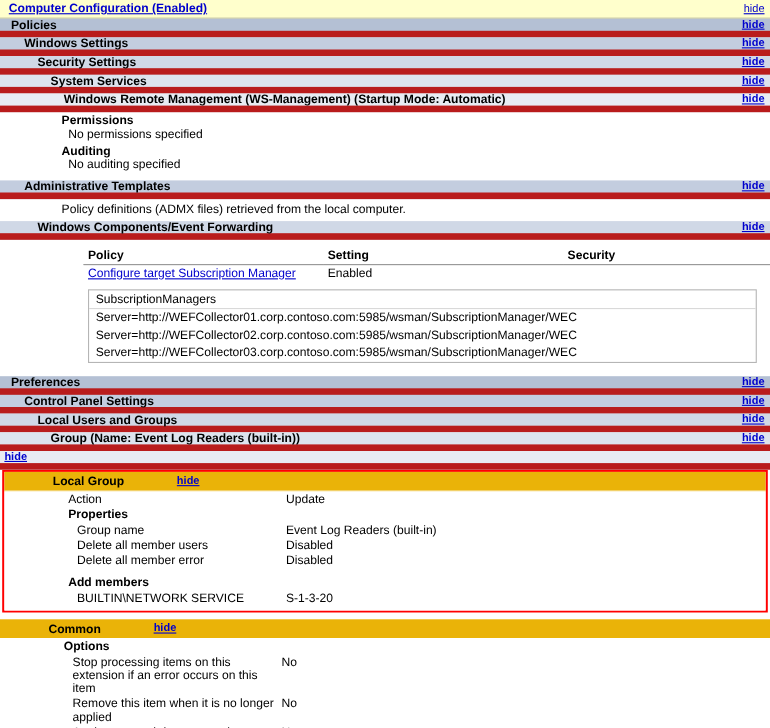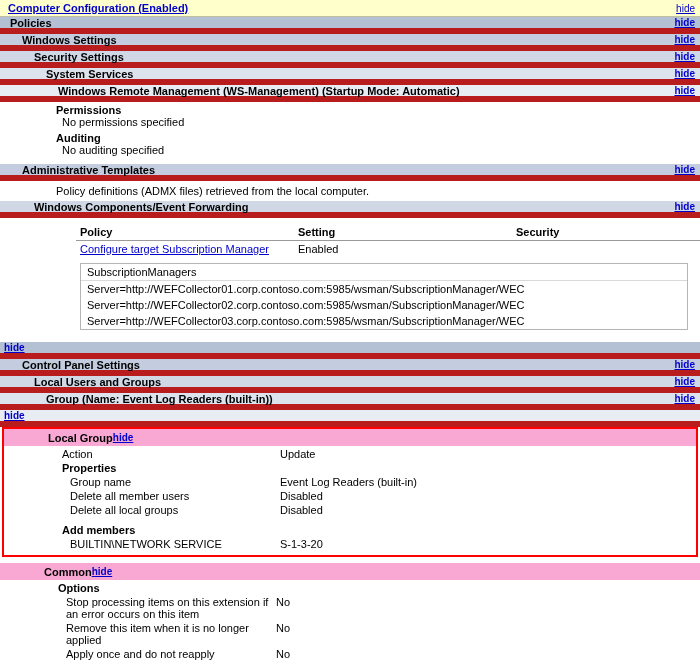--- a/index.html
+++ b/index.html
@@ -142,44 +142,45 @@
     height: 12px;
     background: #ffffff;
   }
 
   
   .drow {
     display: flex;
     font-size: 11px;
     padding: 1px 0 1px 0;
   }
-  .drow .c1 { width: 276px; box-sizing: border-box; }
+  .drow .c1 { width: 256px; box-sizing: border-box; }
   .drow .c2 { flex: 1 1 auto; }
 
   .pad-l58 { padding-left: 58px; }
   .pad-l66 { padding-left: 66px; }
 
   .bold { font-weight: bold; }
 
   
   .redbox {
     border: 2px solid #ff0000;
     box-sizing: border-box;
     margin: 0 2px 0 2px;
   }
 
   .section-hdr-inner {
-    background: #f9a8d4;
+    background: #eab308;
     font-weight: bold;
     font-size: 11px;
     display: flex;
     align-items: center;
     height: 17px;
     padding-left: 44px;
     border-bottom: 1px solid #ffffff;
+    gap: 48px;
   }
 
   .footer-banner {
     background: #ffffcc;
     border-top: 1px solid #c0c0a0;
     border-bottom: 1px solid #c0c0a0;
     height: 17px;
   }
 </style>
 </head>
@@ -262,20 +263,21 @@
   <div class="inner-box">
     <div class="ib-head">SubscriptionManagers</div>
     <div class="ib-row">Server=http://WEFCollector01.corp.contoso.com:5985/wsman/SubscriptionManager/WEC</div>
     <div class="ib-row">Server=http://WEFCollector02.corp.contoso.com:5985/wsman/SubscriptionManager/WEC</div>
     <div class="ib-row">Server=http://WEFCollector03.corp.contoso.com:5985/wsman/SubscriptionManager/WEC</div>
   </div>
 
   <div class="gap-lg"></div>
 
   <div class="bar lvl1">
+    <span class="txt ind1">Preferences</span>
     <span class="hide">hide</span>
   </div>
 
   <div class="bar lvl2">
     <span class="txt ind2">Control Panel Settings</span>
     <span class="hide">hide</span>
   </div>
 
   <div class="bar lvl3">
     <span class="txt ind3">Local Users and Groups</span>
@@ -307,21 +309,21 @@
       </div>
       <div class="drow">
         <div class="c1 pad-l66">Group name</div>
         <div class="c2">Event Log Readers (built-in)</div>
       </div>
       <div class="drow">
         <div class="c1 pad-l66">Delete all member users</div>
         <div class="c2">Disabled</div>
       </div>
       <div class="drow">
-        <div class="c1 pad-l66">Delete all local groups</div>
+        <div class="c1 pad-l66">Delete all member error</div>
         <div class="c2">Disabled</div>
       </div>
       <div style="height:6px"></div>
       <div class="drow">
         <div class="c1 pad-l58 bold">Add members</div>
         <div class="c2"></div>
       </div>
       <div class="drow">
         <div class="c1 pad-l66">BUILTIN\NETWORK SERVICE</div>
         <div class="c2">S-1-3-20</div>

